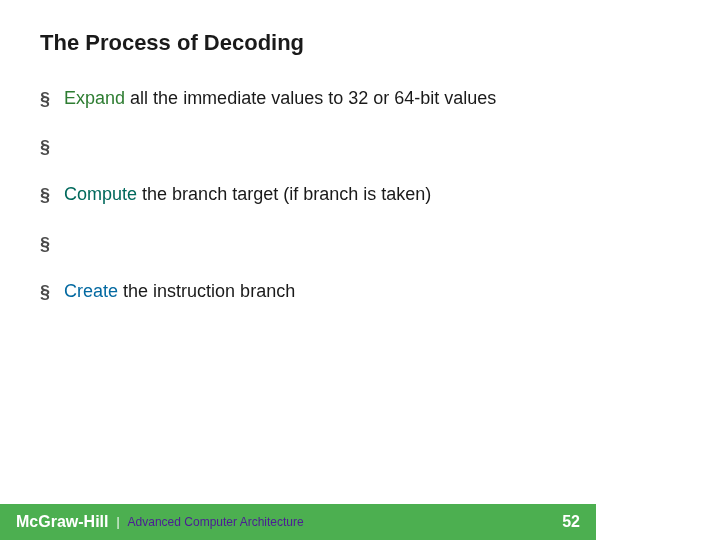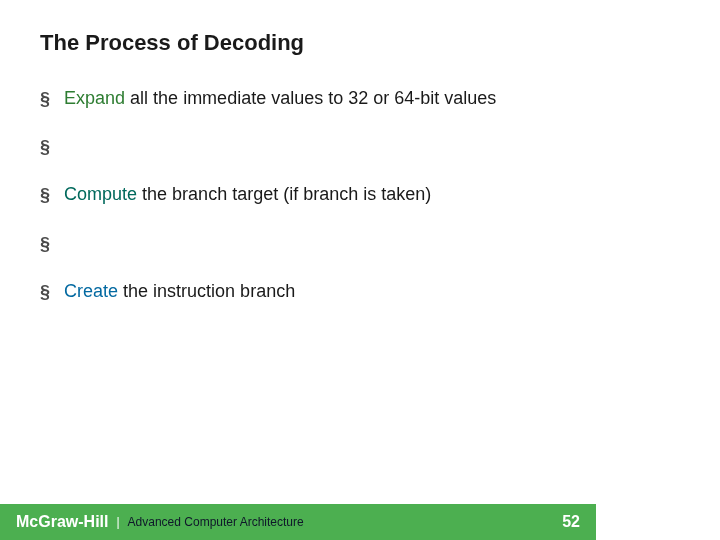--- a/index.html
+++ b/index.html
@@ -97,21 +97,21 @@
       font-size: 16px;
       font-weight: bold;
     }
 
     .footer-separator {
       color: #ffffff;
       font-size: 12px;
     }
 
     .footer-course {
-      color: #0f172a;
+      color: #4c1d95;
       font-size: 12px;
     }
 
     .footer-page {
       color: #ffffff;
       font-size: 16px;
       font-weight: bold;
     }
   </style>
 </head>

